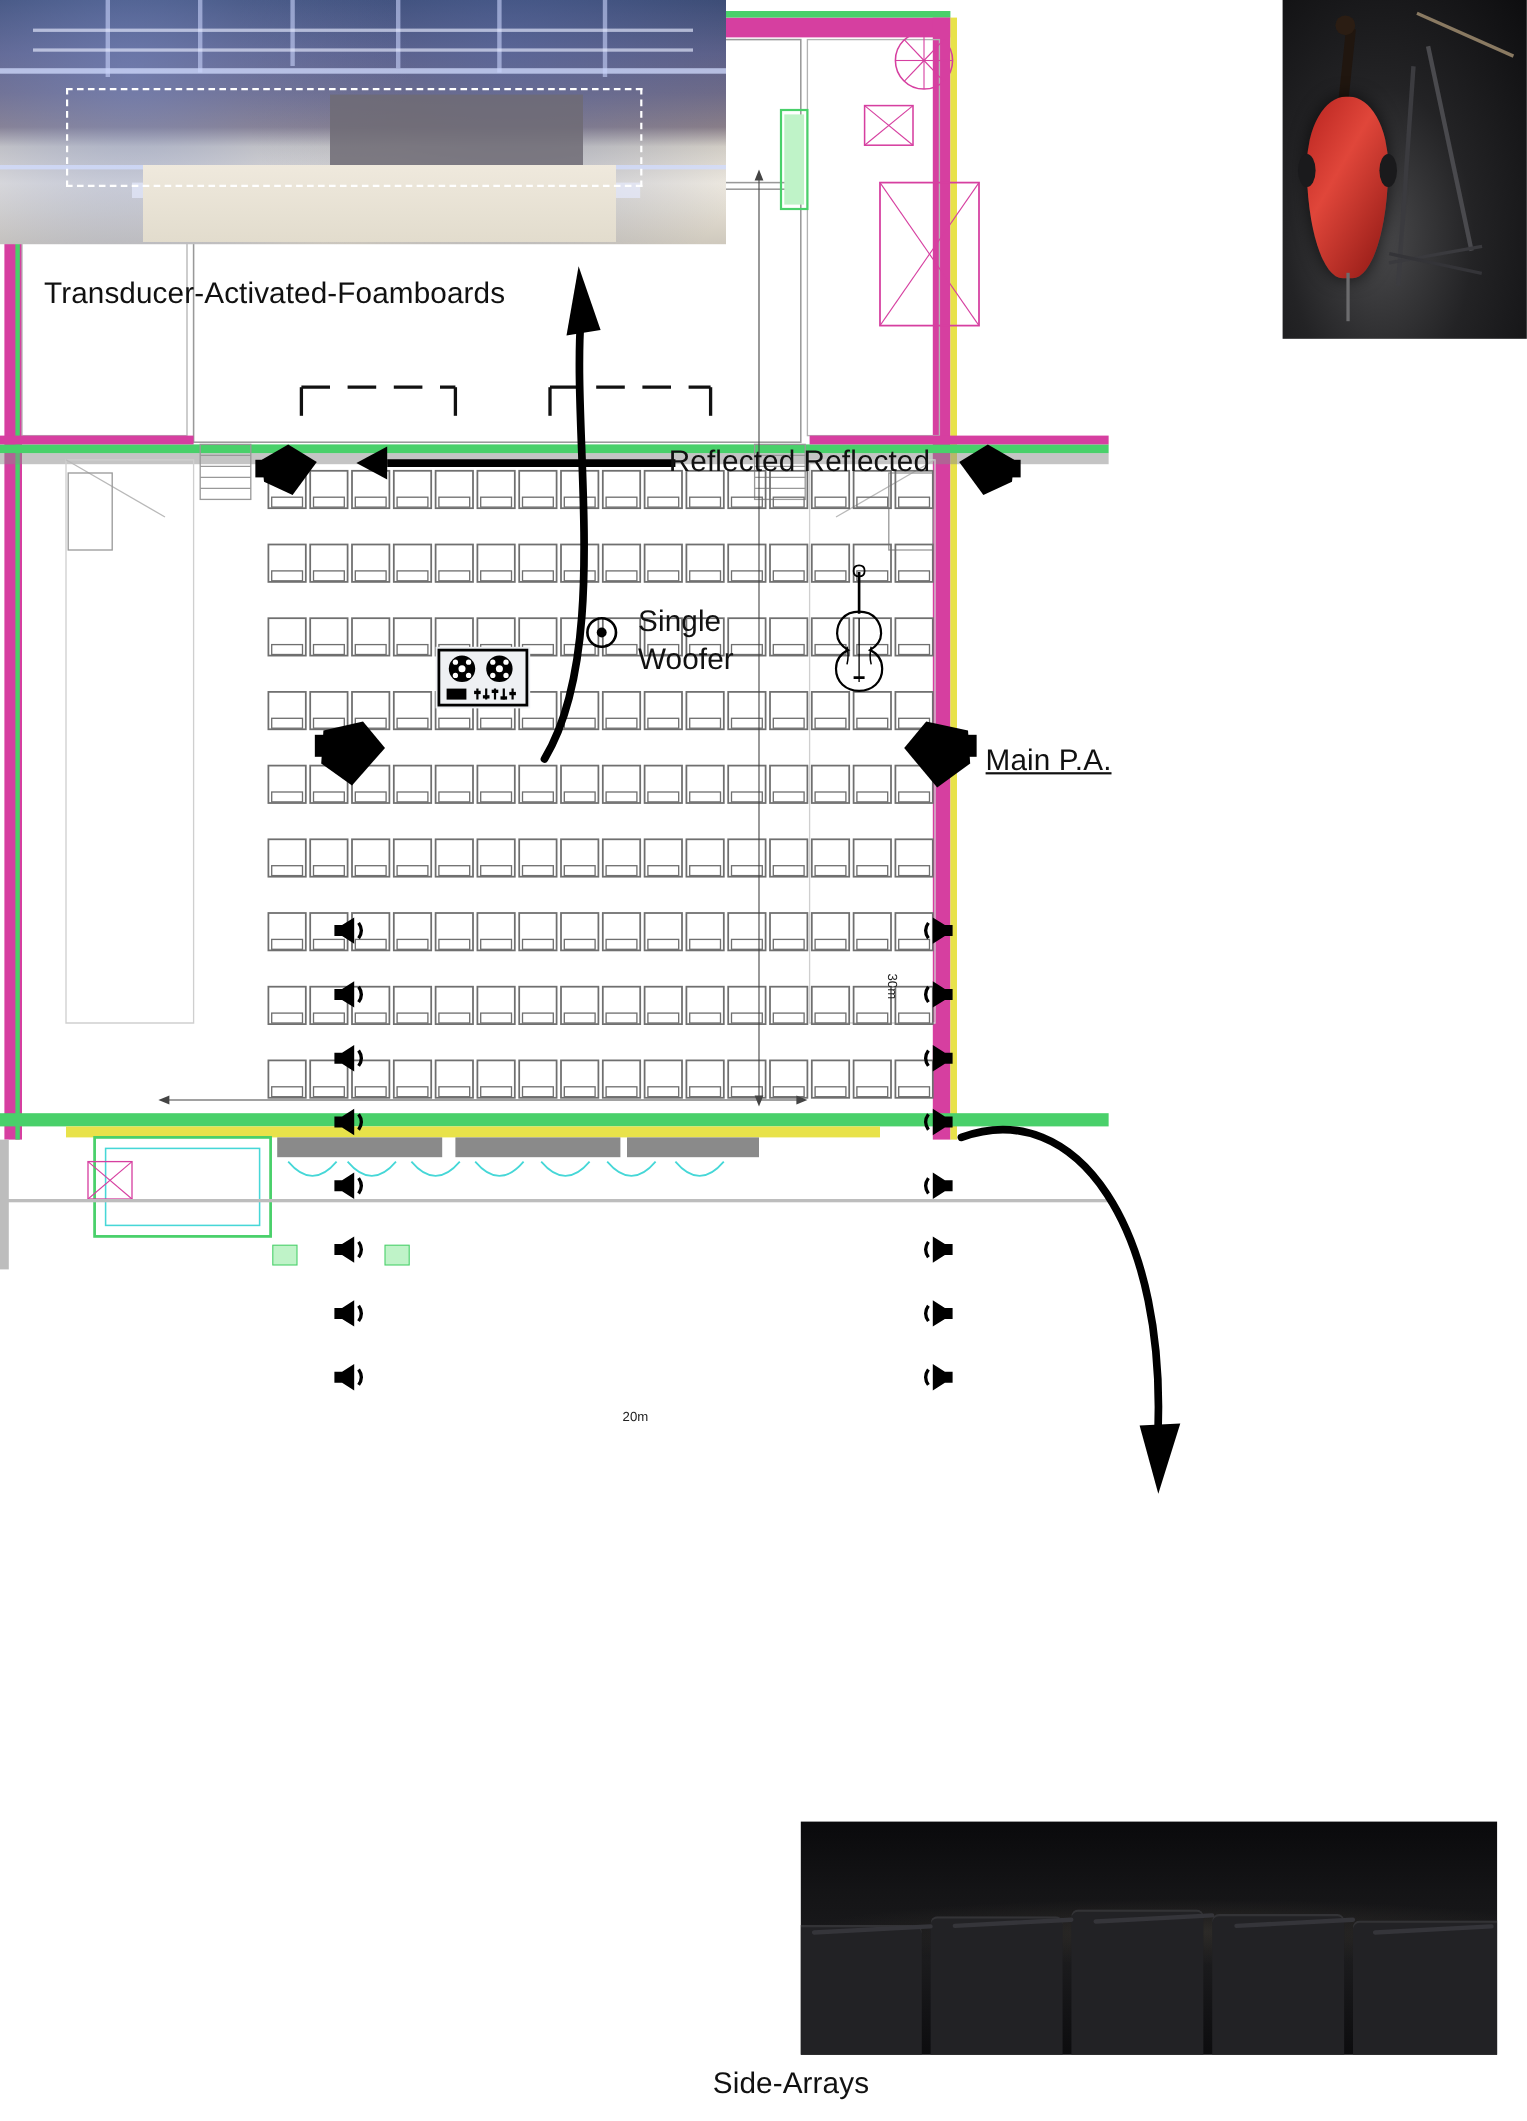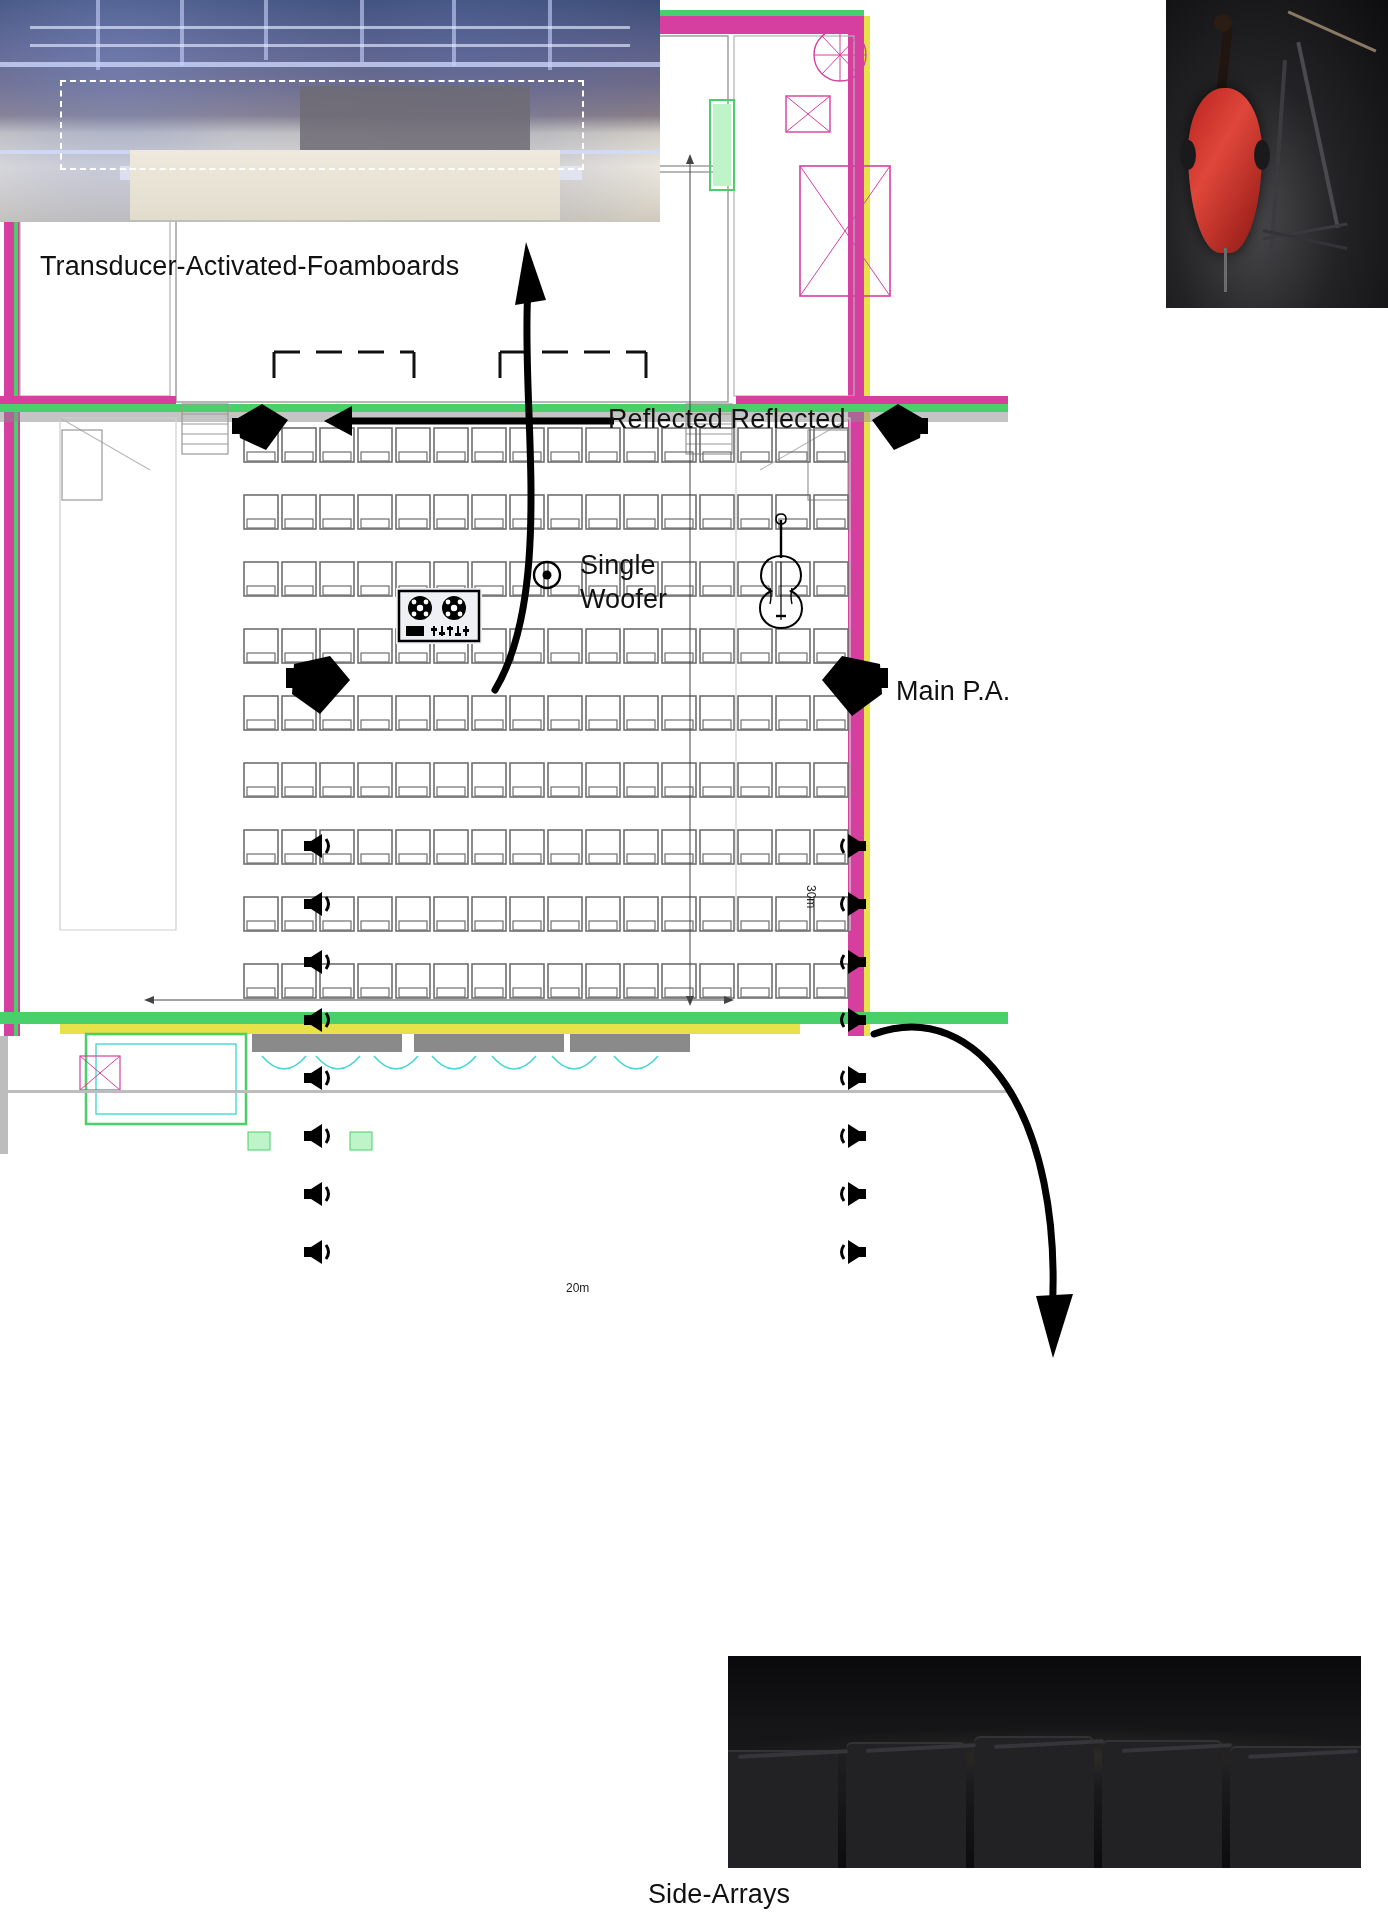--- a/index.html
+++ b/index.html
@@ -61,21 +61,21 @@
 
   
   #plan{left:128px;top:335px;width:1008px;height:1155px;}
   #plan svg{display:block;}
 
   
   .lbl{position:absolute;color:#111;font-size:25px;letter-spacing:.1px;white-space:nowrap;}
   #label-foamboards{left:40px;top:238px;font-size:27px;margin-top:13px;}
   #label-sidearrays{left:648px;top:1879px;font-size:27px;}
   #label-reflected{left:608px;top:404px;font-size:27px;}
-  #label-mainpa{left:896px;top:676px;font-size:27px;}
+  #label-mainpa{left:896px;top:676px;font-size:27px;text-decoration:underline;}
   #label-woofer{left:580px;top:548px;font-size:27px;line-height:34px;}
   .dimtxt{position:absolute;color:#222;font-size:12px;}
   #dim-30m{left:818px;top:885px;transform:rotate(90deg);transform-origin:left top;}
   #dim-20m{left:566px;top:1281px;}
 
   
   #icon-tape{position:absolute;left:396px;top:588px;width:86px;height:56px;background:#eef0f3;}
   #icon-tape svg{display:block}
 
   

